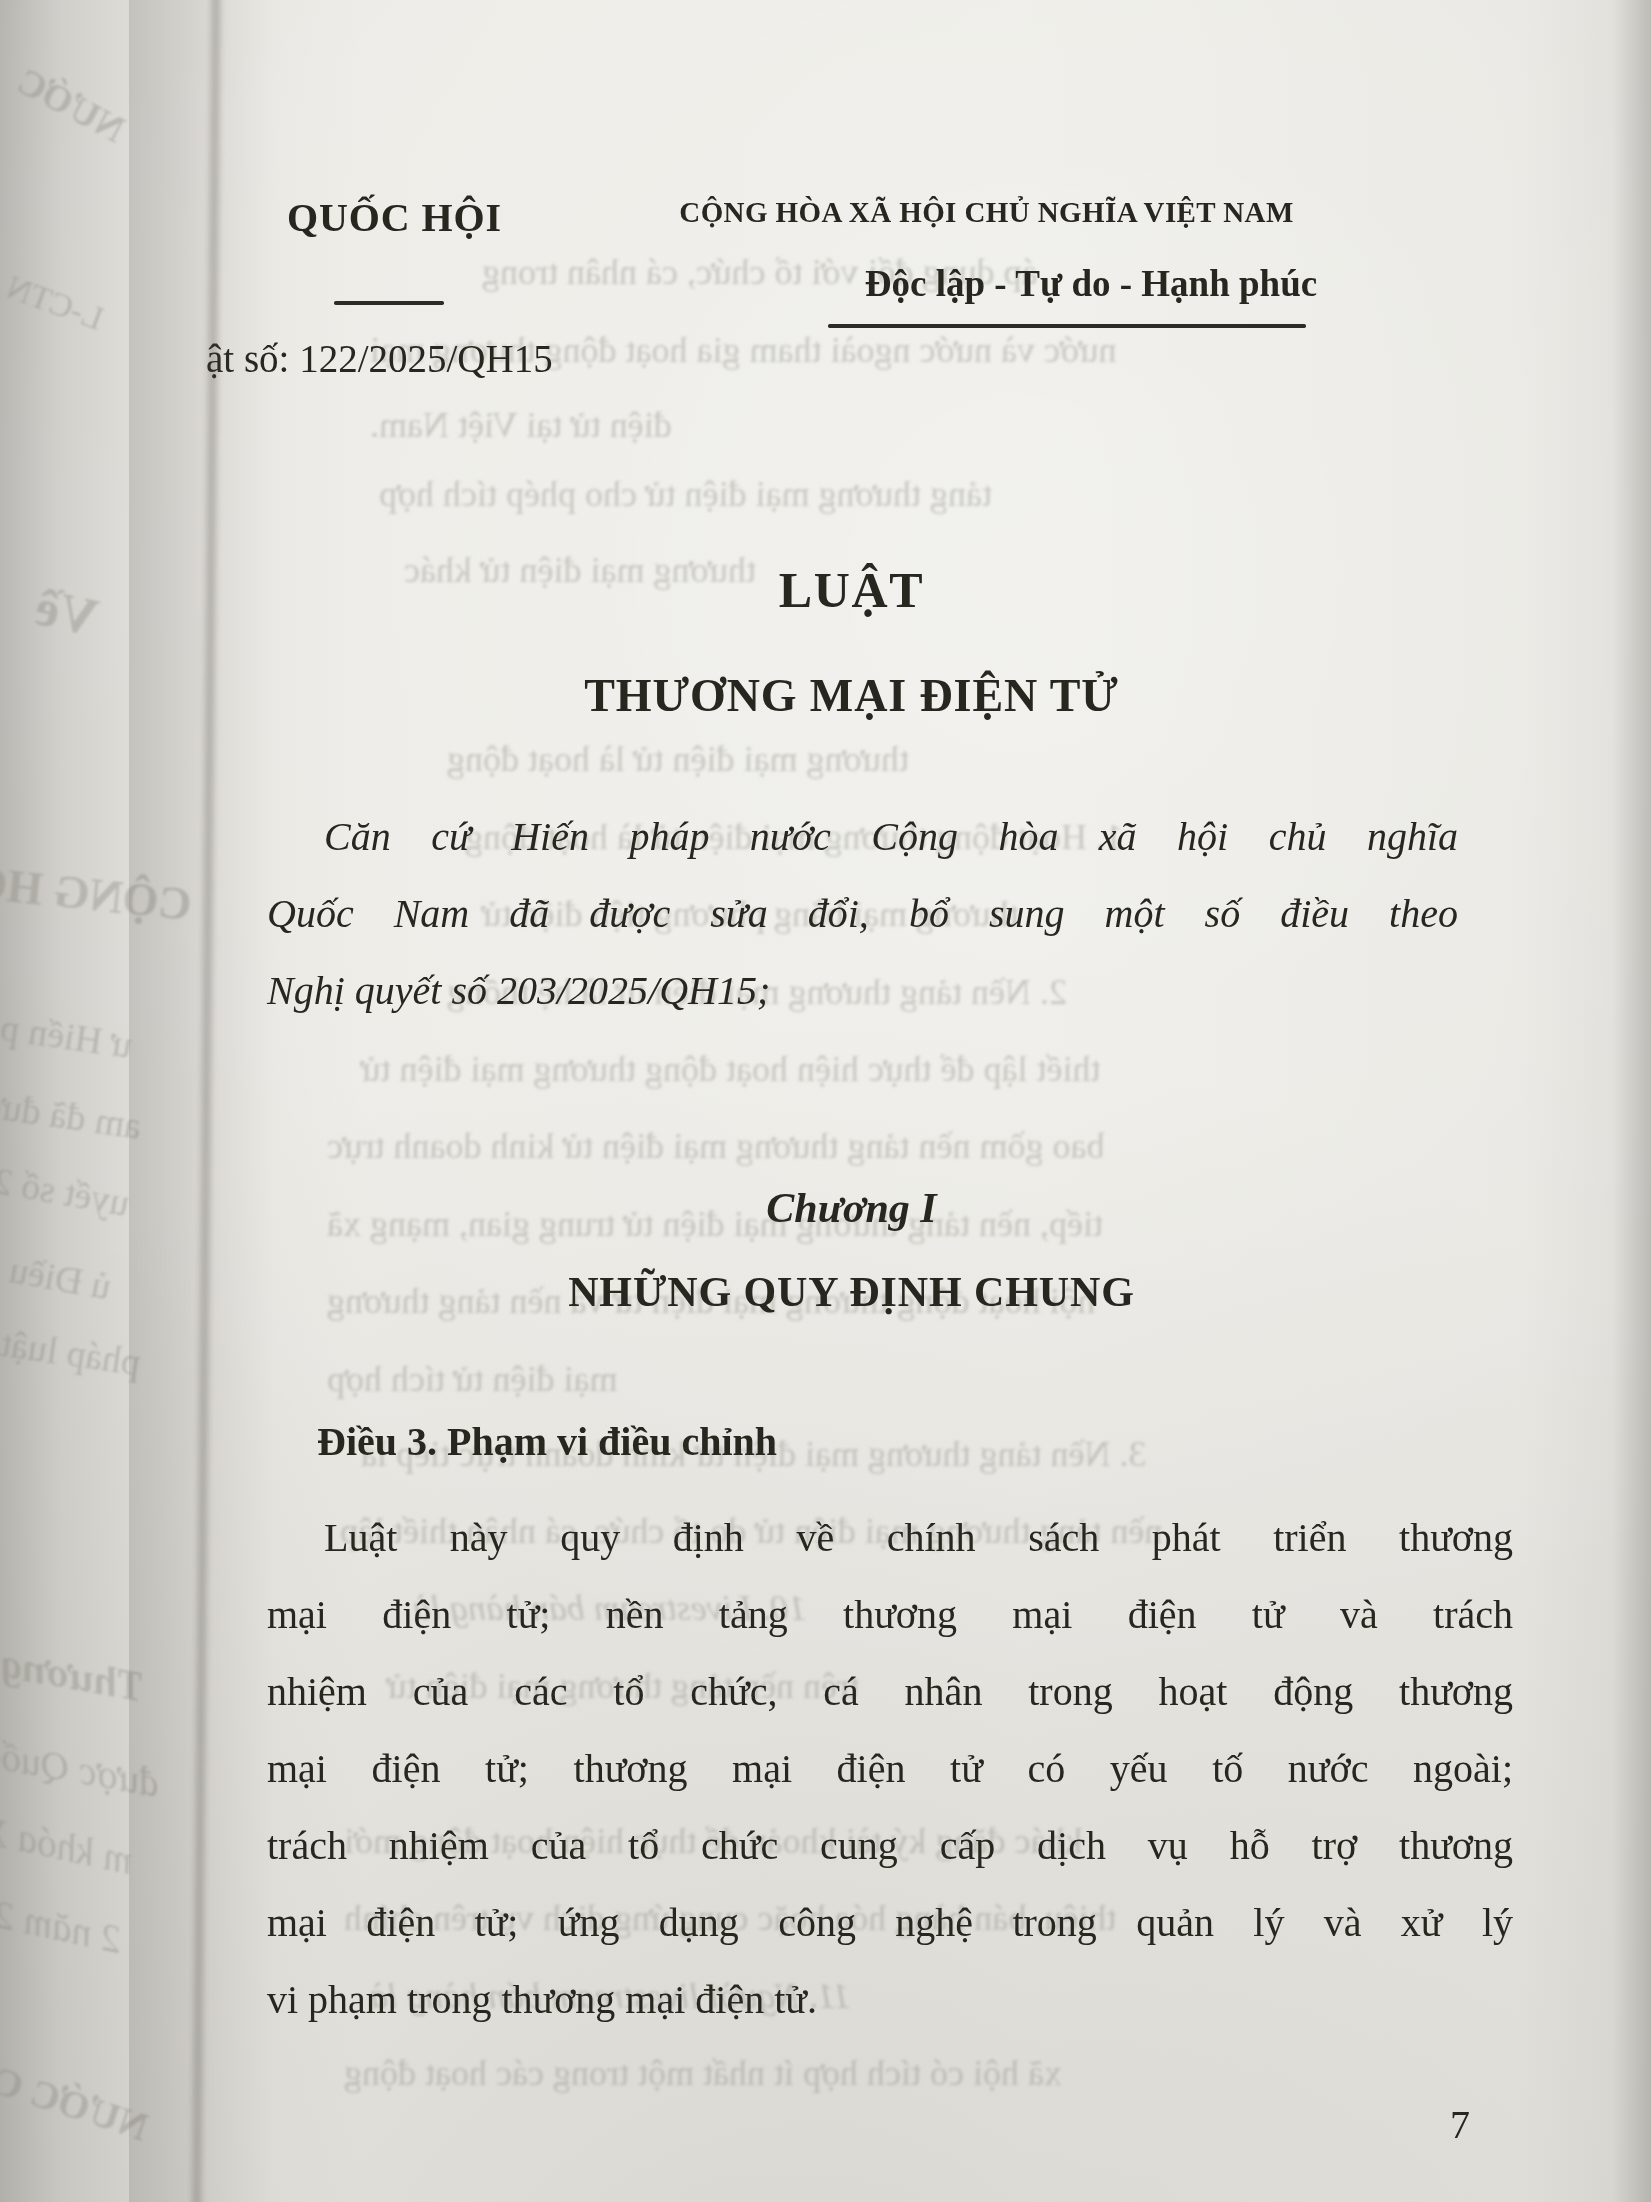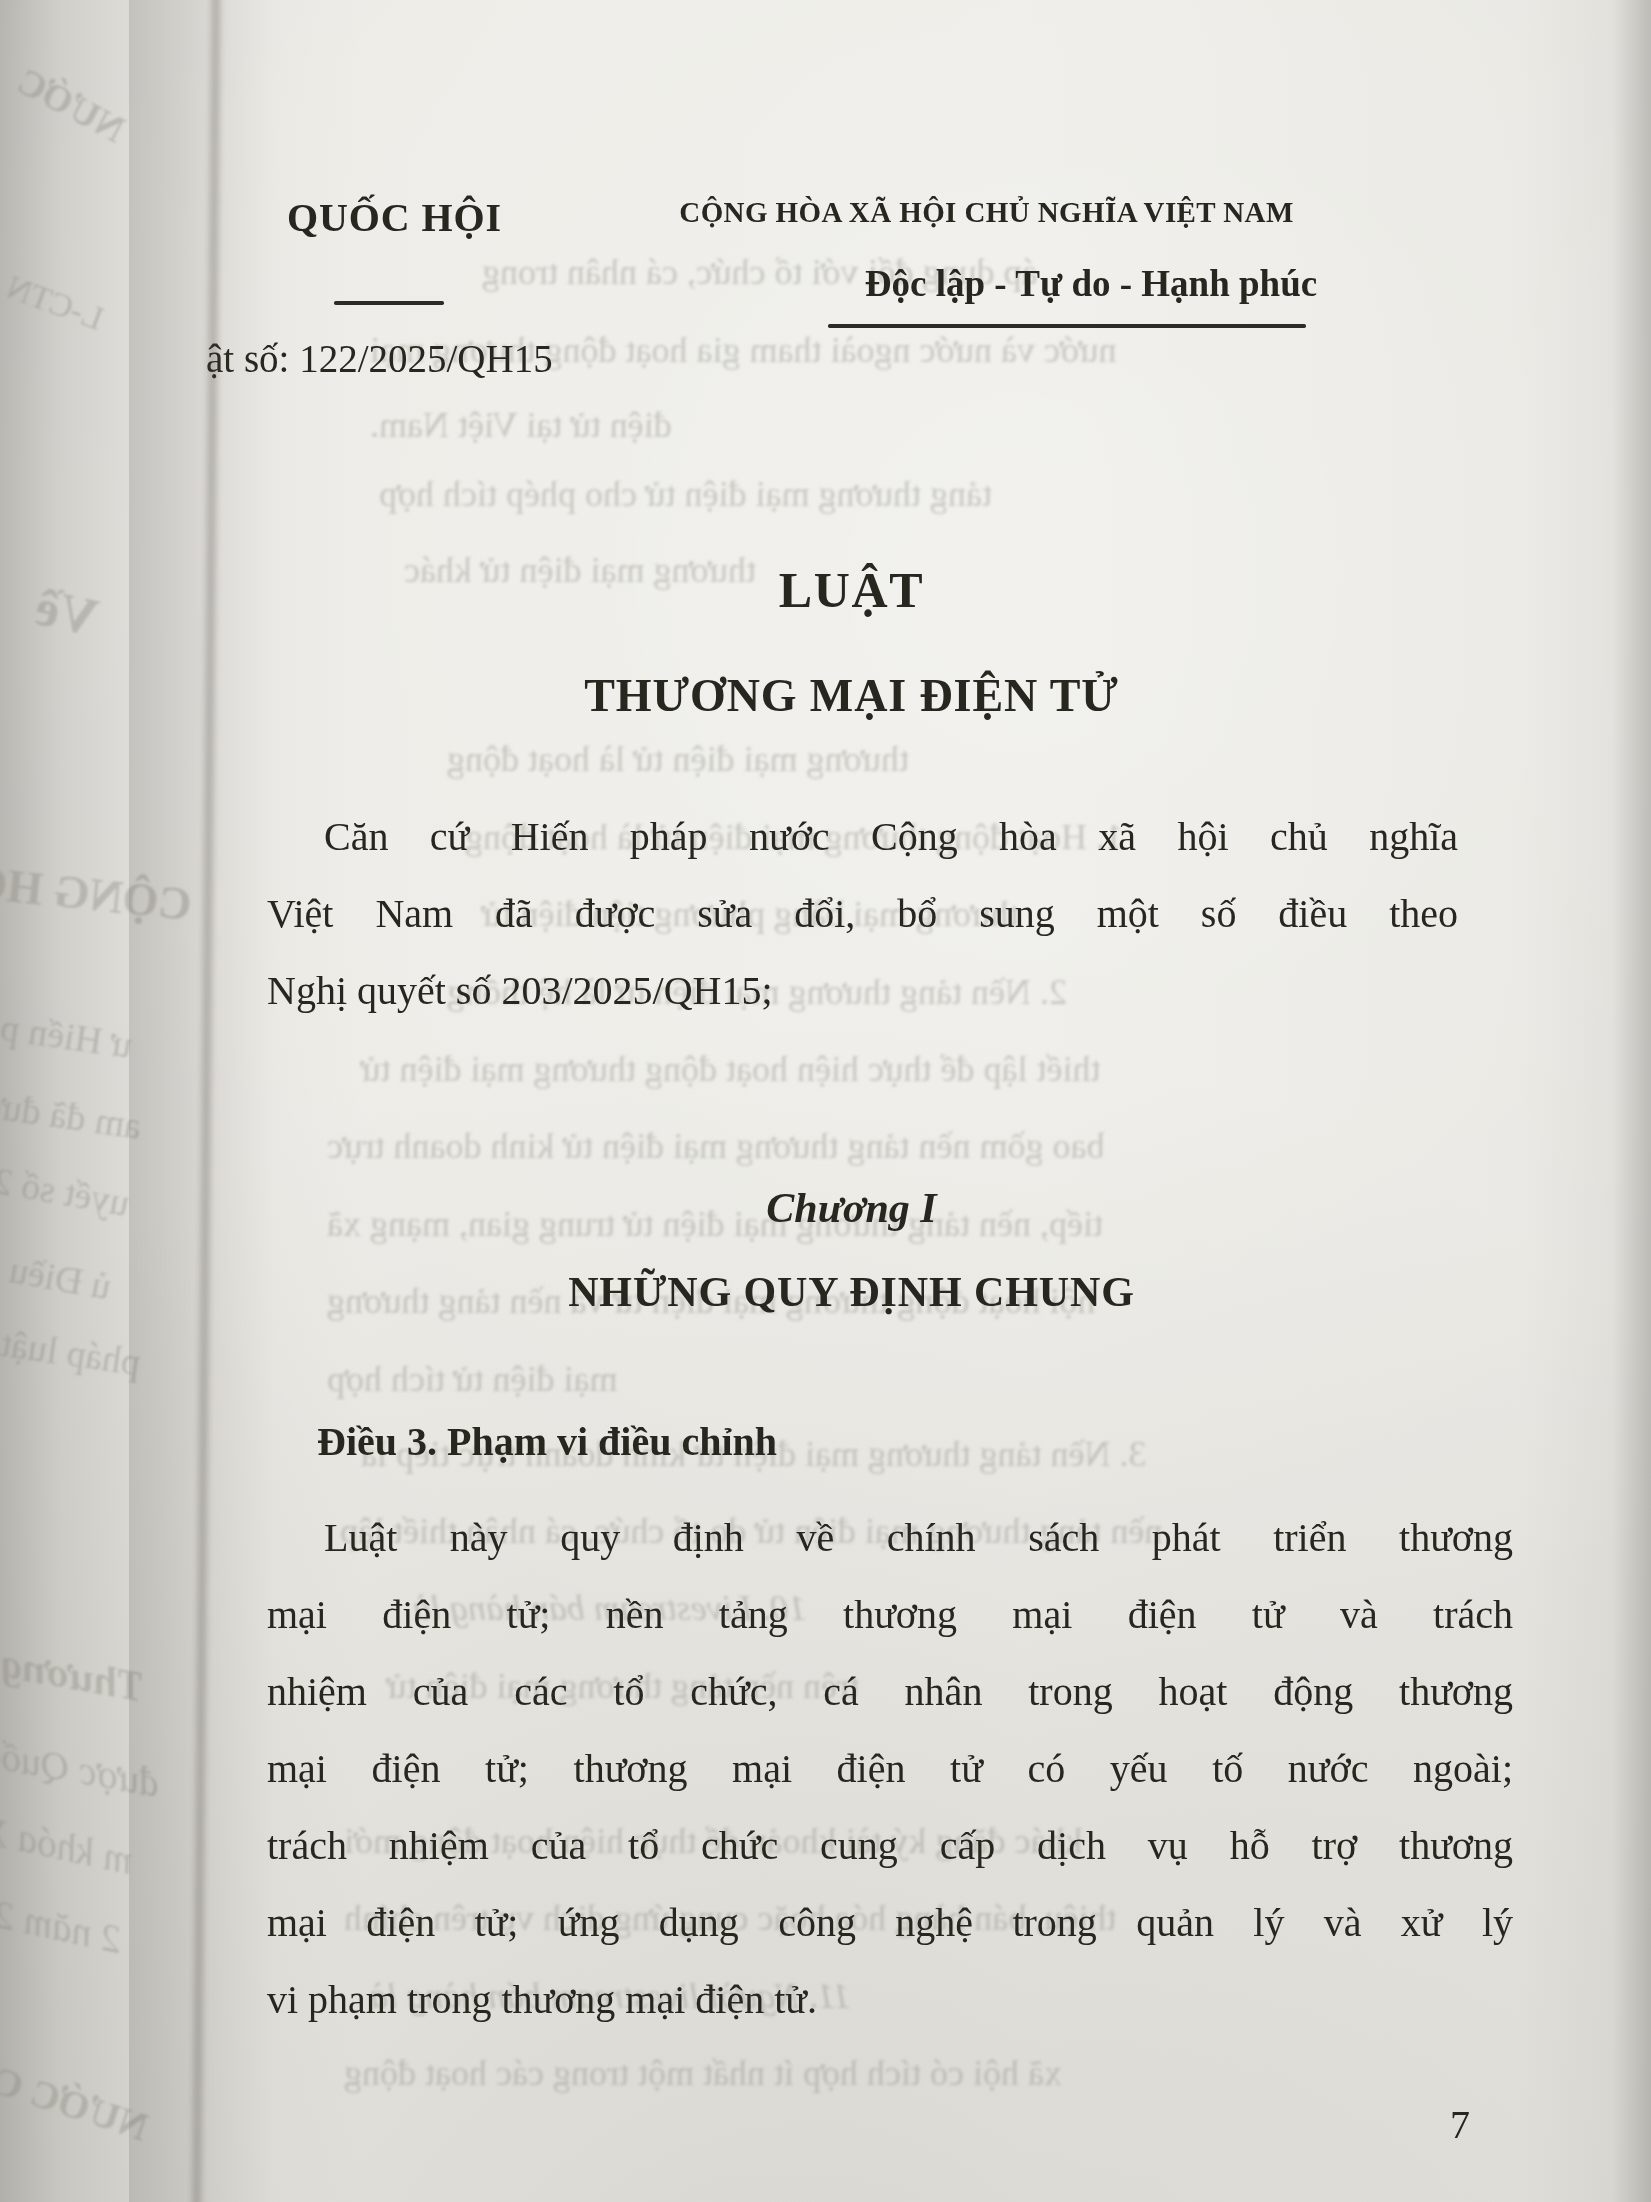--- a/index.html
+++ b/index.html
@@ -39,21 +39,21 @@
   .hdr-left{left:274px;top:194px;width:241px;font-size:40px;letter-spacing:0.9px;}
   .rule-left{left:334px;top:301px;width:110px;}
   .hdr-right{left:613px;top:196px;width:747px;font-size:29px;letter-spacing:0.4px;}
   .hdr-motto{left:807px;top:262px;width:568px;font-size:37px;}
   .rule-motto{left:828px;top:324px;width:478px;}
   .law-no{left:206px;top:336px;font-size:39px;}
 
   .title1{left:245px;top:561px;width:1213px;font-size:50px;letter-spacing:1.7px;}
   .title2{left:245px;top:669px;width:1213px;font-size:46px;letter-spacing:0.9px;}
 
-  .pre{position:absolute;left:267px;top:798px;width:1191px;z-index:3;font-size:40px;}
+  .pre{position:absolute;left:267px;top:798px;width:1191px;z-index:3;font-size:40px;font-style:italic;}
   .pre div{line-height:77px;white-space:normal;}
   .jl{text-align:justify;text-align-last:justify;text-justify:inter-word;}
   .ind{text-indent:57px;}
 
   .chap1{left:245px;top:1184px;width:1213px;font-size:42px;}
   .chap2{left:245px;top:1268px;width:1213px;font-size:42px;letter-spacing:0.9px;}
   .art-h{left:317px;top:1418px;font-size:40px;}
 
   .bodytxt{position:absolute;left:267px;top:1499px;width:1246px;z-index:3;font-size:40px;}
   .bodytxt div{line-height:77px;white-space:normal;}
@@ -115,21 +115,21 @@
   <div class="txt center b hdr-right">CỘNG HÒA XÃ HỘI CHỦ NGHĨA VIỆT NAM</div>
   <div class="txt center b hdr-motto">Độc lập - Tự do - Hạnh phúc</div>
   <div class="rule rule-motto"></div>
   <div class="txt law-no">ật số: 122/2025/QH15</div>
 
   <div class="txt center b title1">LUẬT</div>
   <div class="txt center b title2">THƯƠNG MẠI ĐIỆN TỬ</div>
 
   <div class="pre">
     <div class="jl ind">Căn cứ Hiến pháp nước Cộng hòa xã hội chủ nghĩa</div>
-    <div class="jl">Việt Nam đã được sửa đổi, bổ sung một số điều theo</div>
+    <div class="jl">Quốc Nam đã được sửa đổi, bổ sung một số điều theo</div>
     <div>Nghị quyết số 203/2025/QH15;</div>
   </div>
 
   <div class="txt center b i chap1">Chương I</div>
   <div class="txt center b chap2">NHỮNG QUY ĐỊNH CHUNG</div>
 
   <div class="txt b art-h">Điều 3. Phạm vi điều chỉnh</div>
   <div class="bodytxt">
     <div class="jl ind">Luật này quy định về chính sách phát triển thương</div>
     <div class="jl">mại điện tử; nền tảng thương mại điện tử và trách</div>

